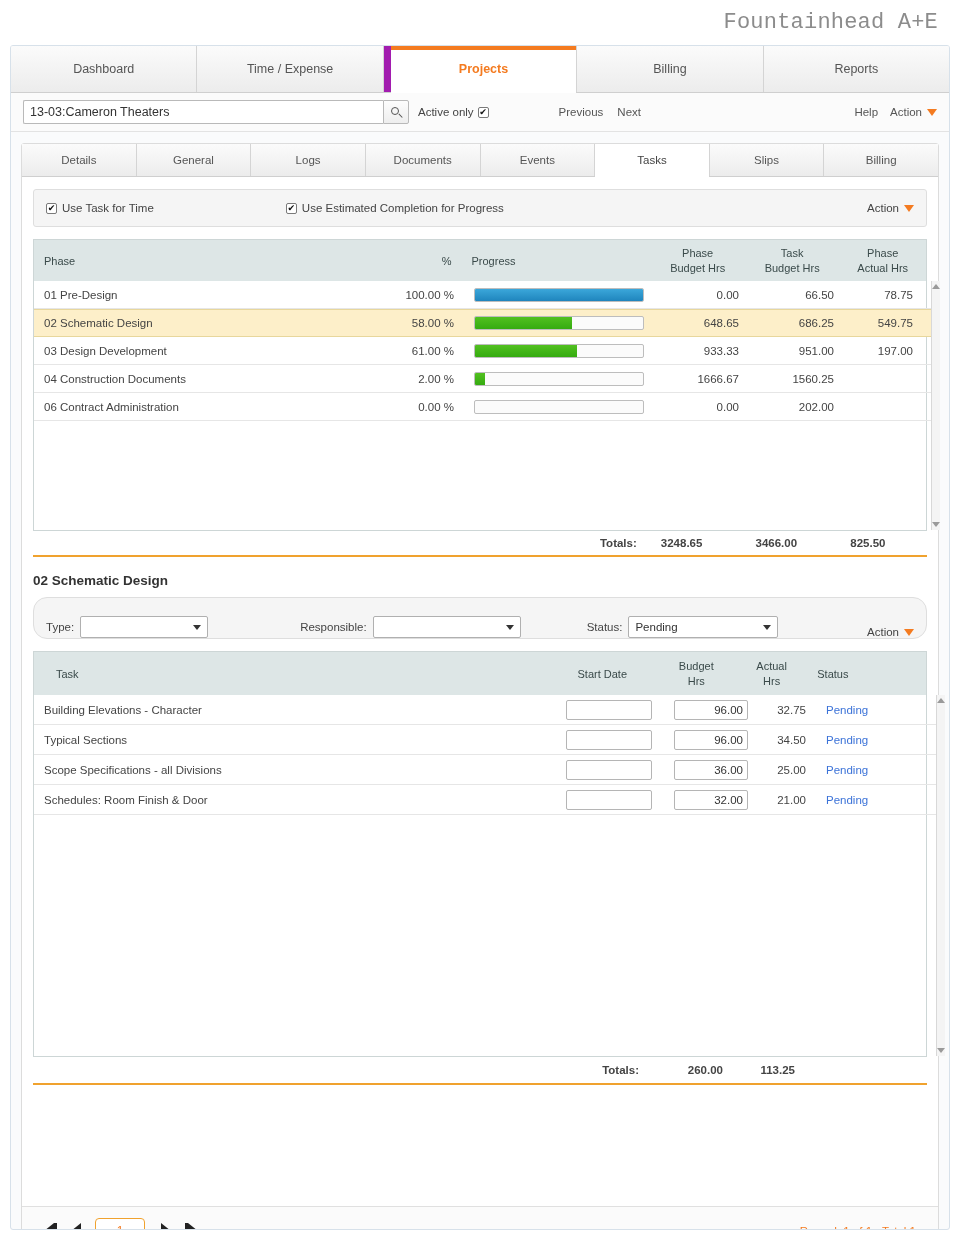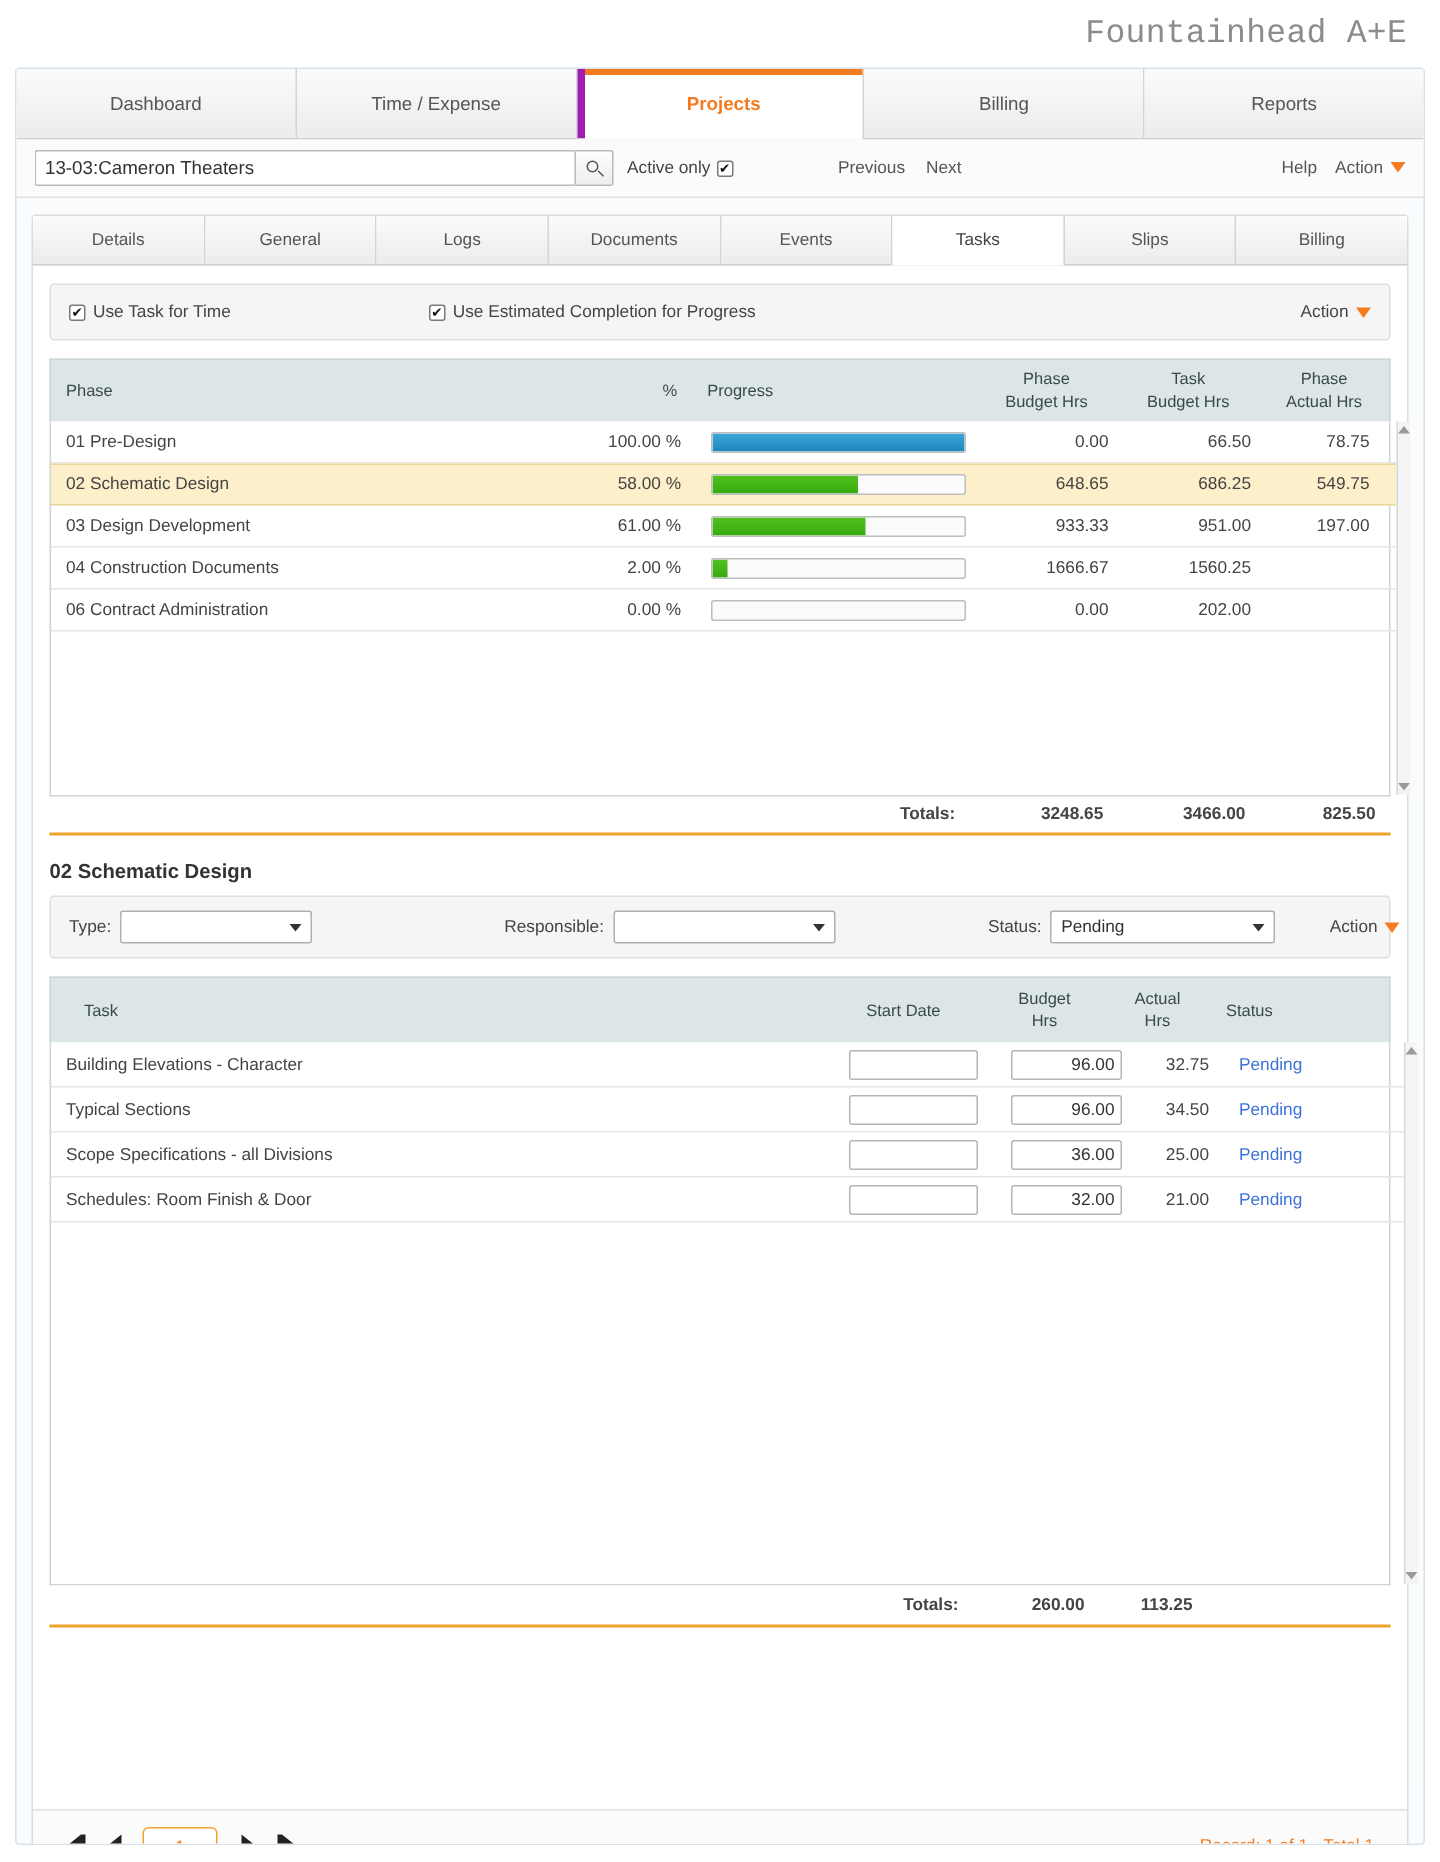--- a/index.html
+++ b/index.html
@@ -54,21 +54,21 @@
     color: #555;
     background: linear-gradient(to bottom, #fbfbfb 0%, #ececec 100%);
     border-right: 1px solid #d4d4d4;
     cursor: pointer;
   }
   .main-tab:last-child { border-right: none; }
   .main-tab.active {
     background: #ffffff;
     color: #f47b20;
     font-weight: bold;
-    border-left: 5px solid #a21caf;
+    border-left: 7px solid #a21caf;
   }
   .main-tab.active::before {
     content: "";
     position: absolute;
     left: 0; right: 0; top: 0;
     height: 4px;
     background: #f47b20;
   }
   .main-tab.active::after {
     content: "";
@@ -259,41 +259,41 @@
   .arw-dn { border-top: 5px solid #9a9a9a; }
 
   .totals-row {
     display: flex; align-items: center;
     height: 26px;
     border-bottom: 2px solid #f0a22e;
     font-size: 11.5px; color: #444; font-weight: bold;
     background: #fff;
   }
   .totals-row .lbl { width: 620px; text-align: right; padding-right: 14px; }
-  .totals-row .tv { padding: 0 10px; text-align: right; }
+  .totals-row .tv { padding: 0 10px; }
   .tv-a { width: 95px; } .tv-b { width: 95px; } .tv-c { width: 87px; padding-right: 18px; }
 
   
   .sect-title {
     margin: 16px 11px 0 11px;
     font-size: 13.5px;
     font-weight: bold;
     color: #333;
   }
 
   
   .filter-strip {
     margin: 9px 11px 0 11px;
     height: 42px;
     background: #f5f5f5;
     border: 1px solid #dedede;
-    border-radius: 3px;
-    display: flex; align-items: center;
+    border-radius: 14px;
+    display: flex; align-items: flex-end;
     padding: 0 12px;
-    font-size: 11.5px; color: #444; gap: 36px;
+    font-size: 11.5px; color: #444;
   }
   .fgrp { display: flex; align-items: center; gap: 6px; }
   .fgrp.b { margin-left: 92px; }
   .fgrp.c { margin-left: 66px; }
   .selbox {
     height: 22px;
     border: 1px solid #b0b0b0;
     background: #fff;
     border-radius: 2px;
     display: flex; align-items: center;

